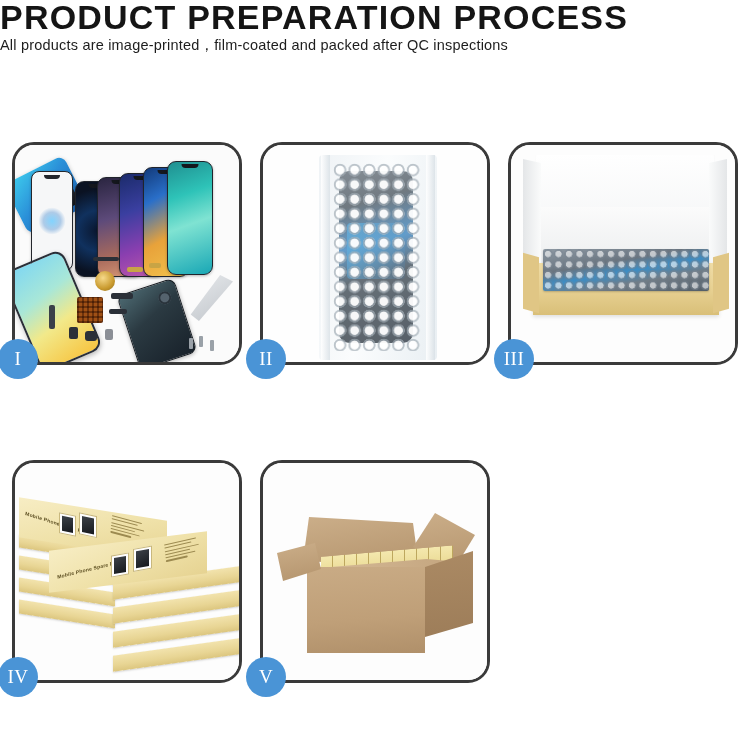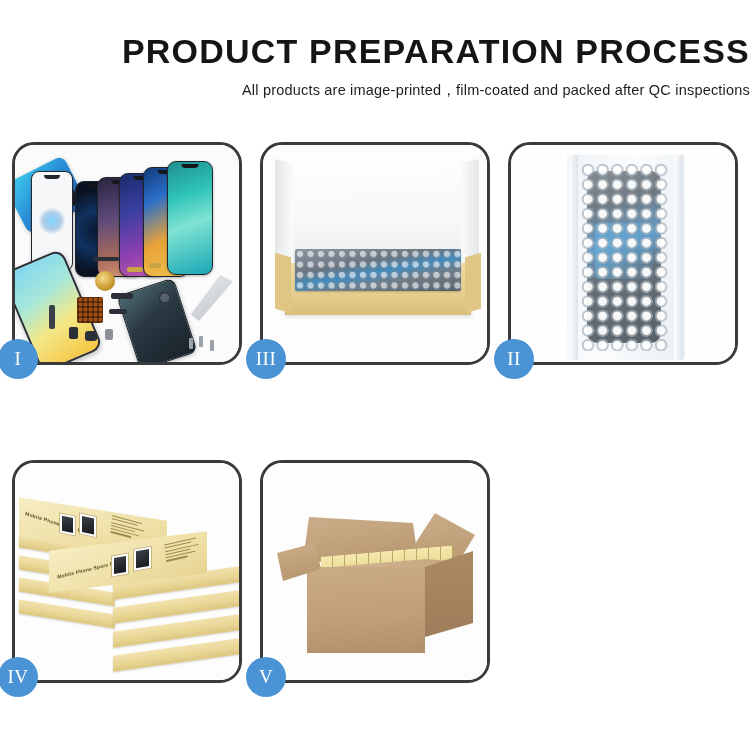--- a/index.html
+++ b/index.html
@@ -6,31 +6,30 @@
   body{
     width:750px;height:750px;
     background:#ffffff;
     font-family:"Liberation Sans",sans-serif;
     overflow:hidden;
     position:relative;
   }
   .page{width:750px;height:750px;position:relative;}
 
   
-  .header{text-align:right;padding-top:34px;}
+  .header{text-align:left;}
   .title{
     font-size:34px;
     font-weight:700;
     letter-spacing:1.2px;
     color:#151515;
     line-height:1.05;
     font-family:"Liberation Sans",sans-serif;
   }
   .subtitle{
-    margin-top:11px;
     font-size:14.5px;
     color:#1d1d1d;
     letter-spacing:.2px;
     font-family:"Liberation Sans",sans-serif;
   }
 
   
   .grid{
     position:absolute;
     left:12px;top:142px;
@@ -315,42 +314,42 @@
         <div class="screwset">
           <span style="left:0;top:2px;"></span>
             <span style="left:10px;top:0;"></span>
             <span style="left:21px;top:4px;"></span>
         </div>
       </div>
       <div class="badge">I</div>
     </div>
 
     <div class="panel">
-      <div class="panel-inner p3">
-        <div class="lid"></div>
-        <div class="foam"></div>
-        <div class="tray">
-          <div class="wrapped"></div>
-        </div>
-      </div>
-      <div class="badge">III</div>
-    </div>
-
-    <div class="panel">
       <div class="panel-inner p2">
         <div class="bagwrap">
           <div class="bag"></div>
           <div class="phone-in"></div>
           <div class="bubbles"></div>
           <div class="bubbles2"></div>
           <div class="bagseam" style="left:2px;"></div>
           <div class="bagseam" style="right:2px;"></div>
         </div>
       </div>
       <div class="badge">II</div>
+    </div>
+
+    <div class="panel">
+      <div class="panel-inner p3">
+        <div class="lid"></div>
+        <div class="foam"></div>
+        <div class="tray">
+          <div class="wrapped"></div>
+        </div>
+      </div>
+      <div class="badge">III</div>
     </div>
 
     <div class="panel">
       <div class="panel-inner p4">
         <div class="stack">
 
           <div class="ybox" style="left:2px;top:62px;width:96px;height:14px;transform:skewY(9deg);"></div>
           <div class="ybox" style="left:2px;top:84px;width:96px;height:14px;transform:skewY(9deg);"></div>
           <div class="ybox" style="left:2px;top:106px;width:96px;height:14px;transform:skewY(9deg);"></div>
           <div class="ybox" style="left:2px;top:128px;width:96px;height:14px;transform:skewY(9deg);"></div>

